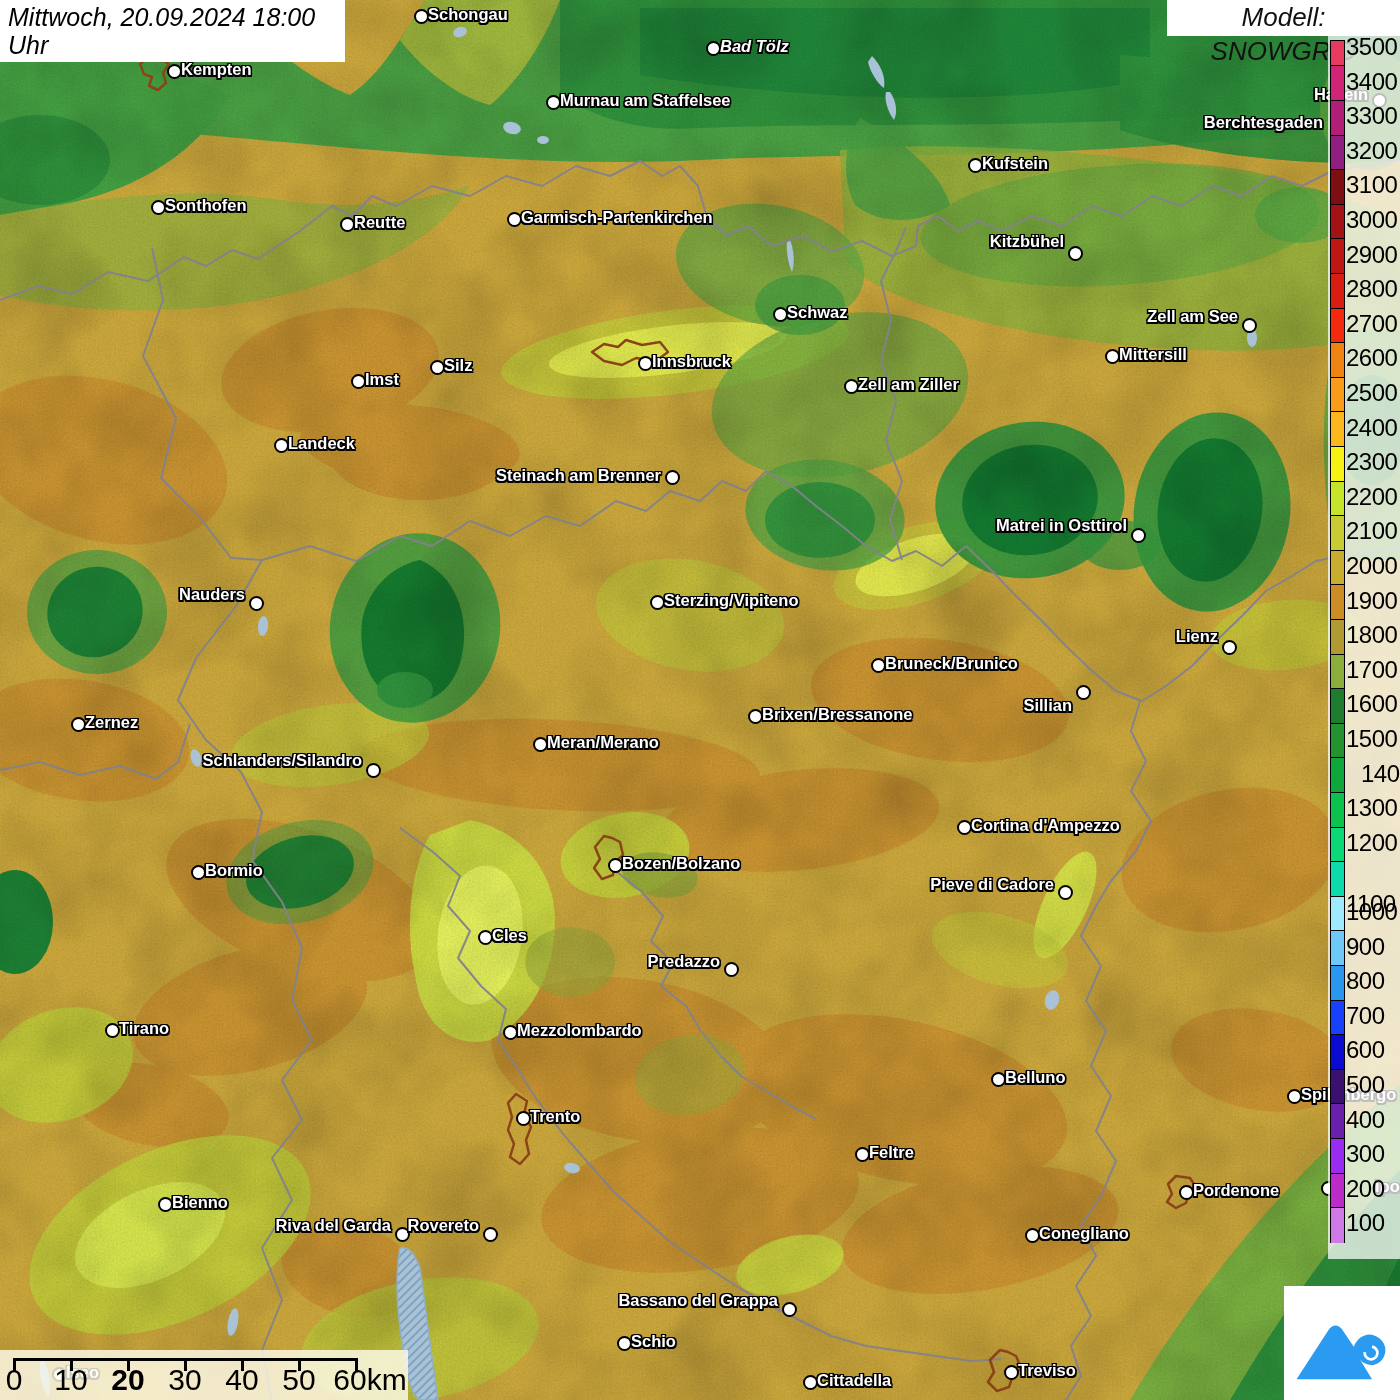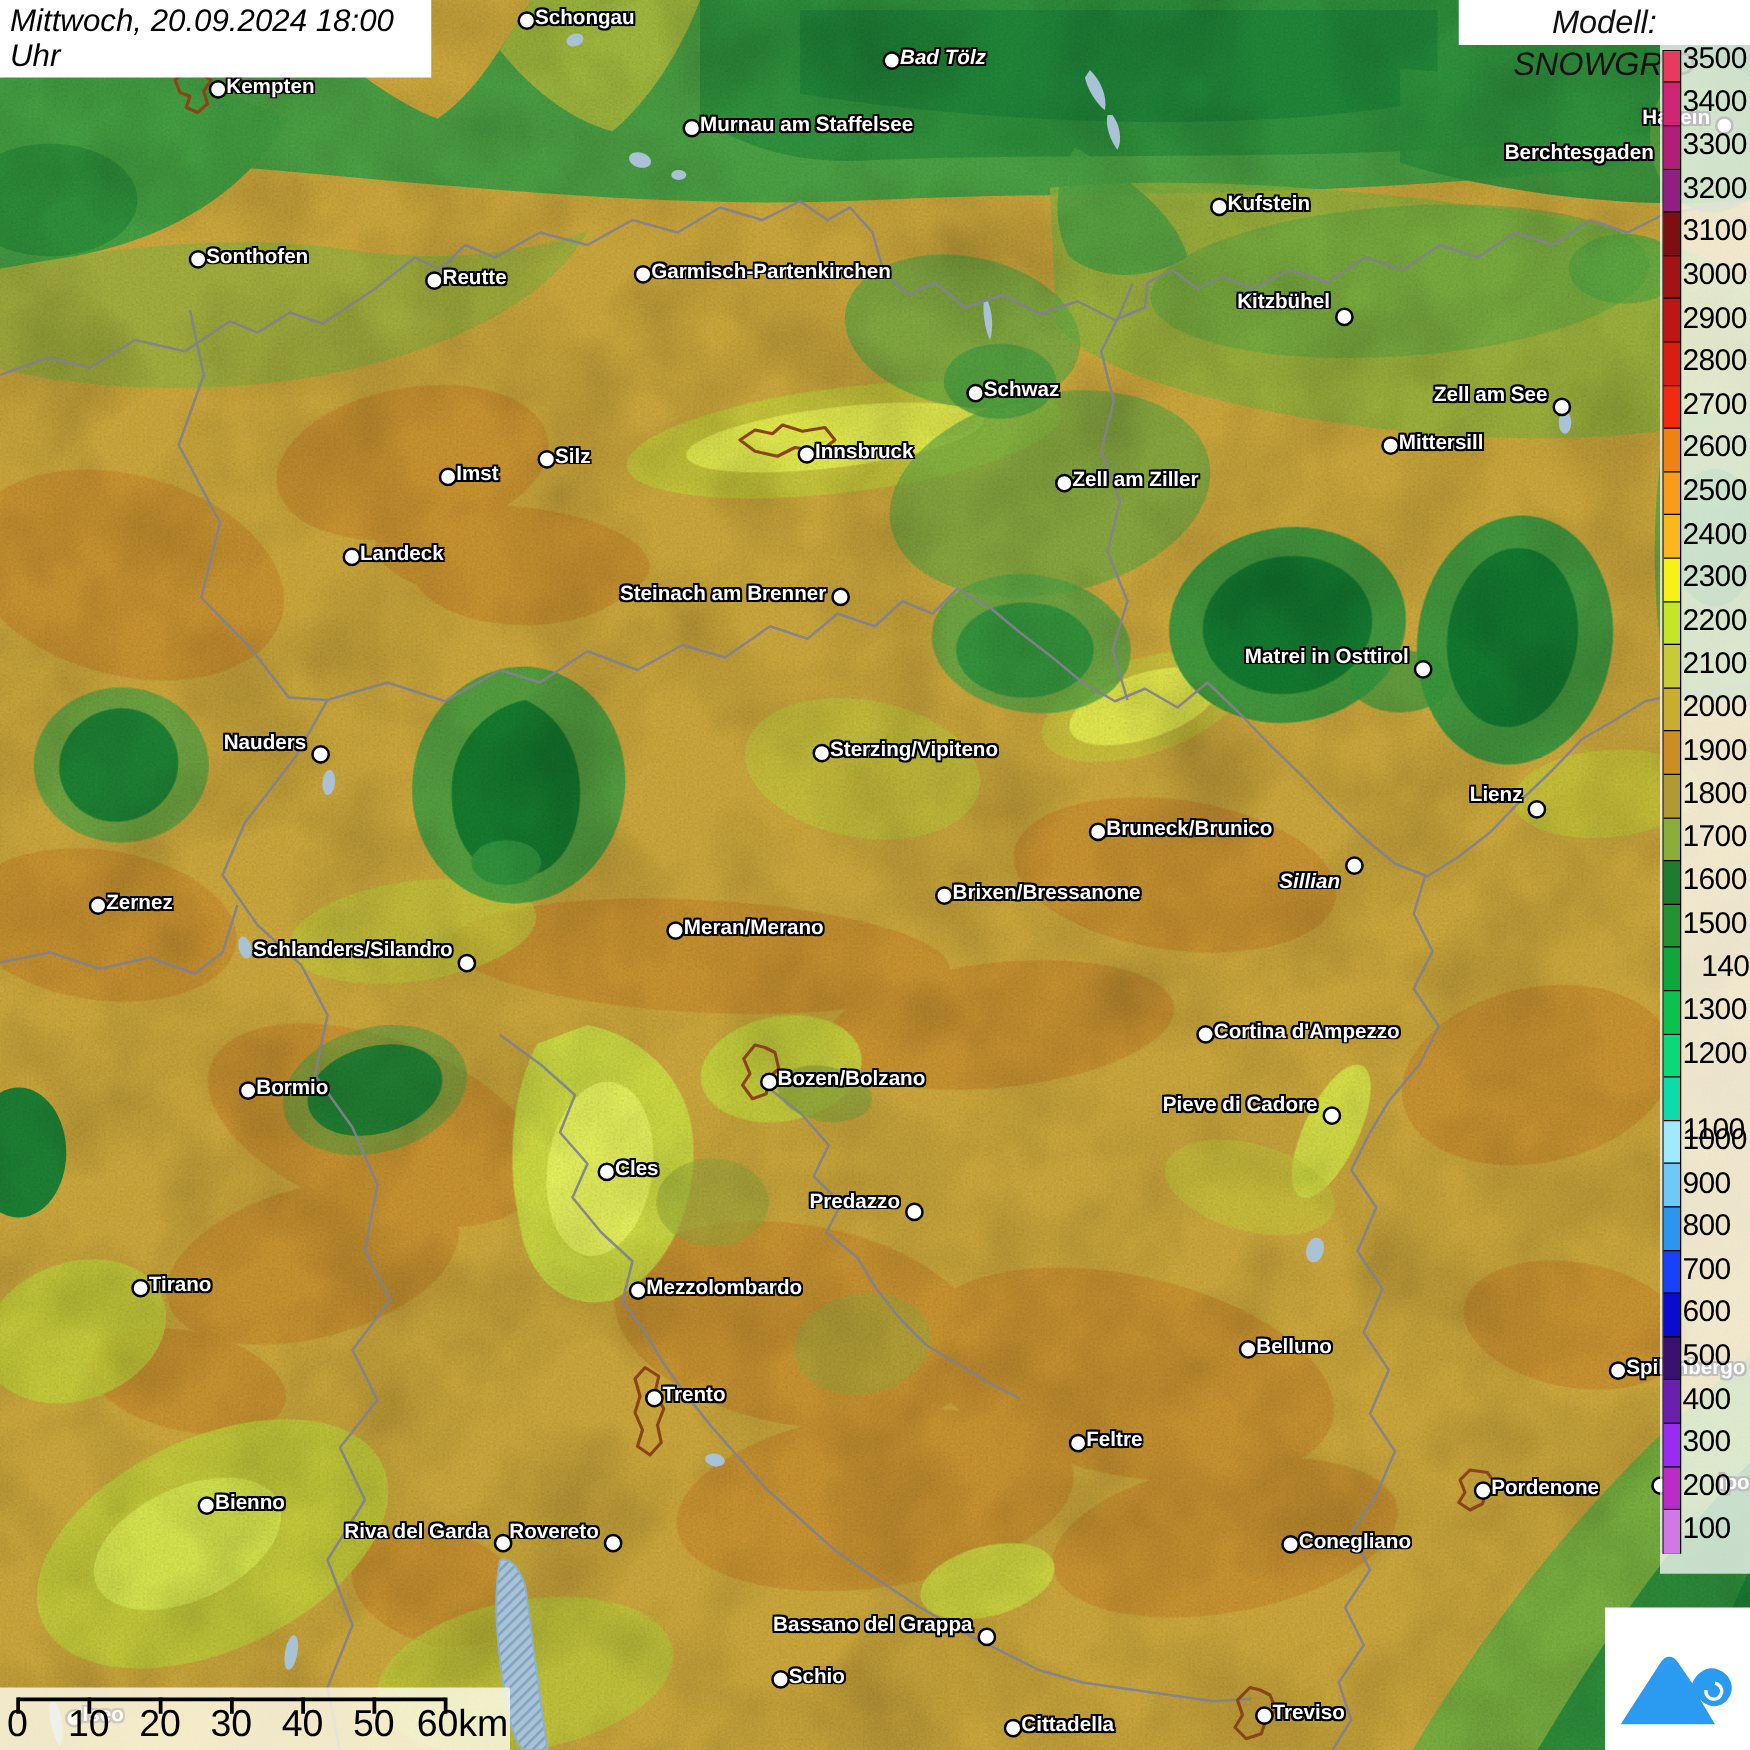--- a/index.html
+++ b/index.html
@@ -231,21 +231,21 @@
       <div class="city-label side-left" style="left: 1127px; top: 514px;">Matrei in Osttirol</div>
       <div class="city-dot" style="left: 649.5px; top: 594.5px;"></div>
       <div class="city-label" style="left: 664px; top: 589px;">Sterzing/Vipiteno</div>
       <div class="city-dot" style="left: 248.5px; top: 595.5px;"></div>
       <div class="city-label side-left" style="left: 245px; top: 583px;">Nauders</div>
       <div class="city-dot" style="left: 1221.5px; top: 639.5px;"></div>
       <div class="city-label side-left" style="left: 1218px; top: 625px;">Lienz</div>
       <div class="city-dot" style="left: 870.5px; top: 657.5px;"></div>
       <div class="city-label" style="left: 885px; top: 652px;">Bruneck/Brunico</div>
       <div class="city-dot" style="left: 1075.5px; top: 684.5px;"></div>
-      <div class="city-label side-left" style="left: 1072px; top: 694px; font-style: italic;">Sillian</div>
+      <div class="city-label side-left" style="left: 1072px; top: 694px;">Sillian</div>
       <div class="city-dot" style="left: 747.5px; top: 708.5px;"></div>
       <div class="city-label" style="left: 762px; top: 703px;">Brixen/Bressanone</div>
       <div class="city-dot" style="left: 70.5px; top: 716.5px;"></div>
       <div class="city-label" style="left: 85px; top: 711px;">Zernez</div>
       <div class="city-dot" style="left: 532.5px; top: 736.5px;"></div>
       <div class="city-label" style="left: 547px; top: 731px;">Meran/Merano</div>
       <div class="city-dot" style="left: 365.5px; top: 762.5px;"></div>
       <div class="city-label side-left" style="left: 362px; top: 749px;">Schlanders/Silandro</div>
       <div class="city-dot" style="left: 956.5px; top: 819.5px;"></div>
       <div class="city-label" style="left: 971px; top: 814px;">Cortina d'Ampezzo</div>
@@ -377,21 +377,21 @@
       <div class="legend-label" style="top: 1208.4px;">100</div>
     </div>
 
   <div id="scalebar">
     <div class="bar-line"></div>
   <div class="bar-tick" style="left: 13px;"></div>
       <div class="bar-num" style="left: 14px;">0</div>
       <div class="bar-tick" style="left: 70px;"></div>
       <div class="bar-num" style="left: 71px;">10</div>
       <div class="bar-tick" style="left: 127px;"></div>
-      <div class="bar-num" style="left: 128px;">20</div>
+      <div class="bar-num" style="left: 128px; font-weight: bold;">20</div>
       <div class="bar-tick" style="left: 184px;"></div>
       <div class="bar-num" style="left: 185px;">30</div>
       <div class="bar-tick" style="left: 241px;"></div>
       <div class="bar-num" style="left: 242px;">40</div>
       <div class="bar-tick" style="left: 298px;"></div>
       <div class="bar-num" style="left: 299px;">50</div>
       <div class="bar-tick" style="left: 355px;"></div>
       <div class="bar-num" style="left: 370px;">60km</div>
     </div>
 

